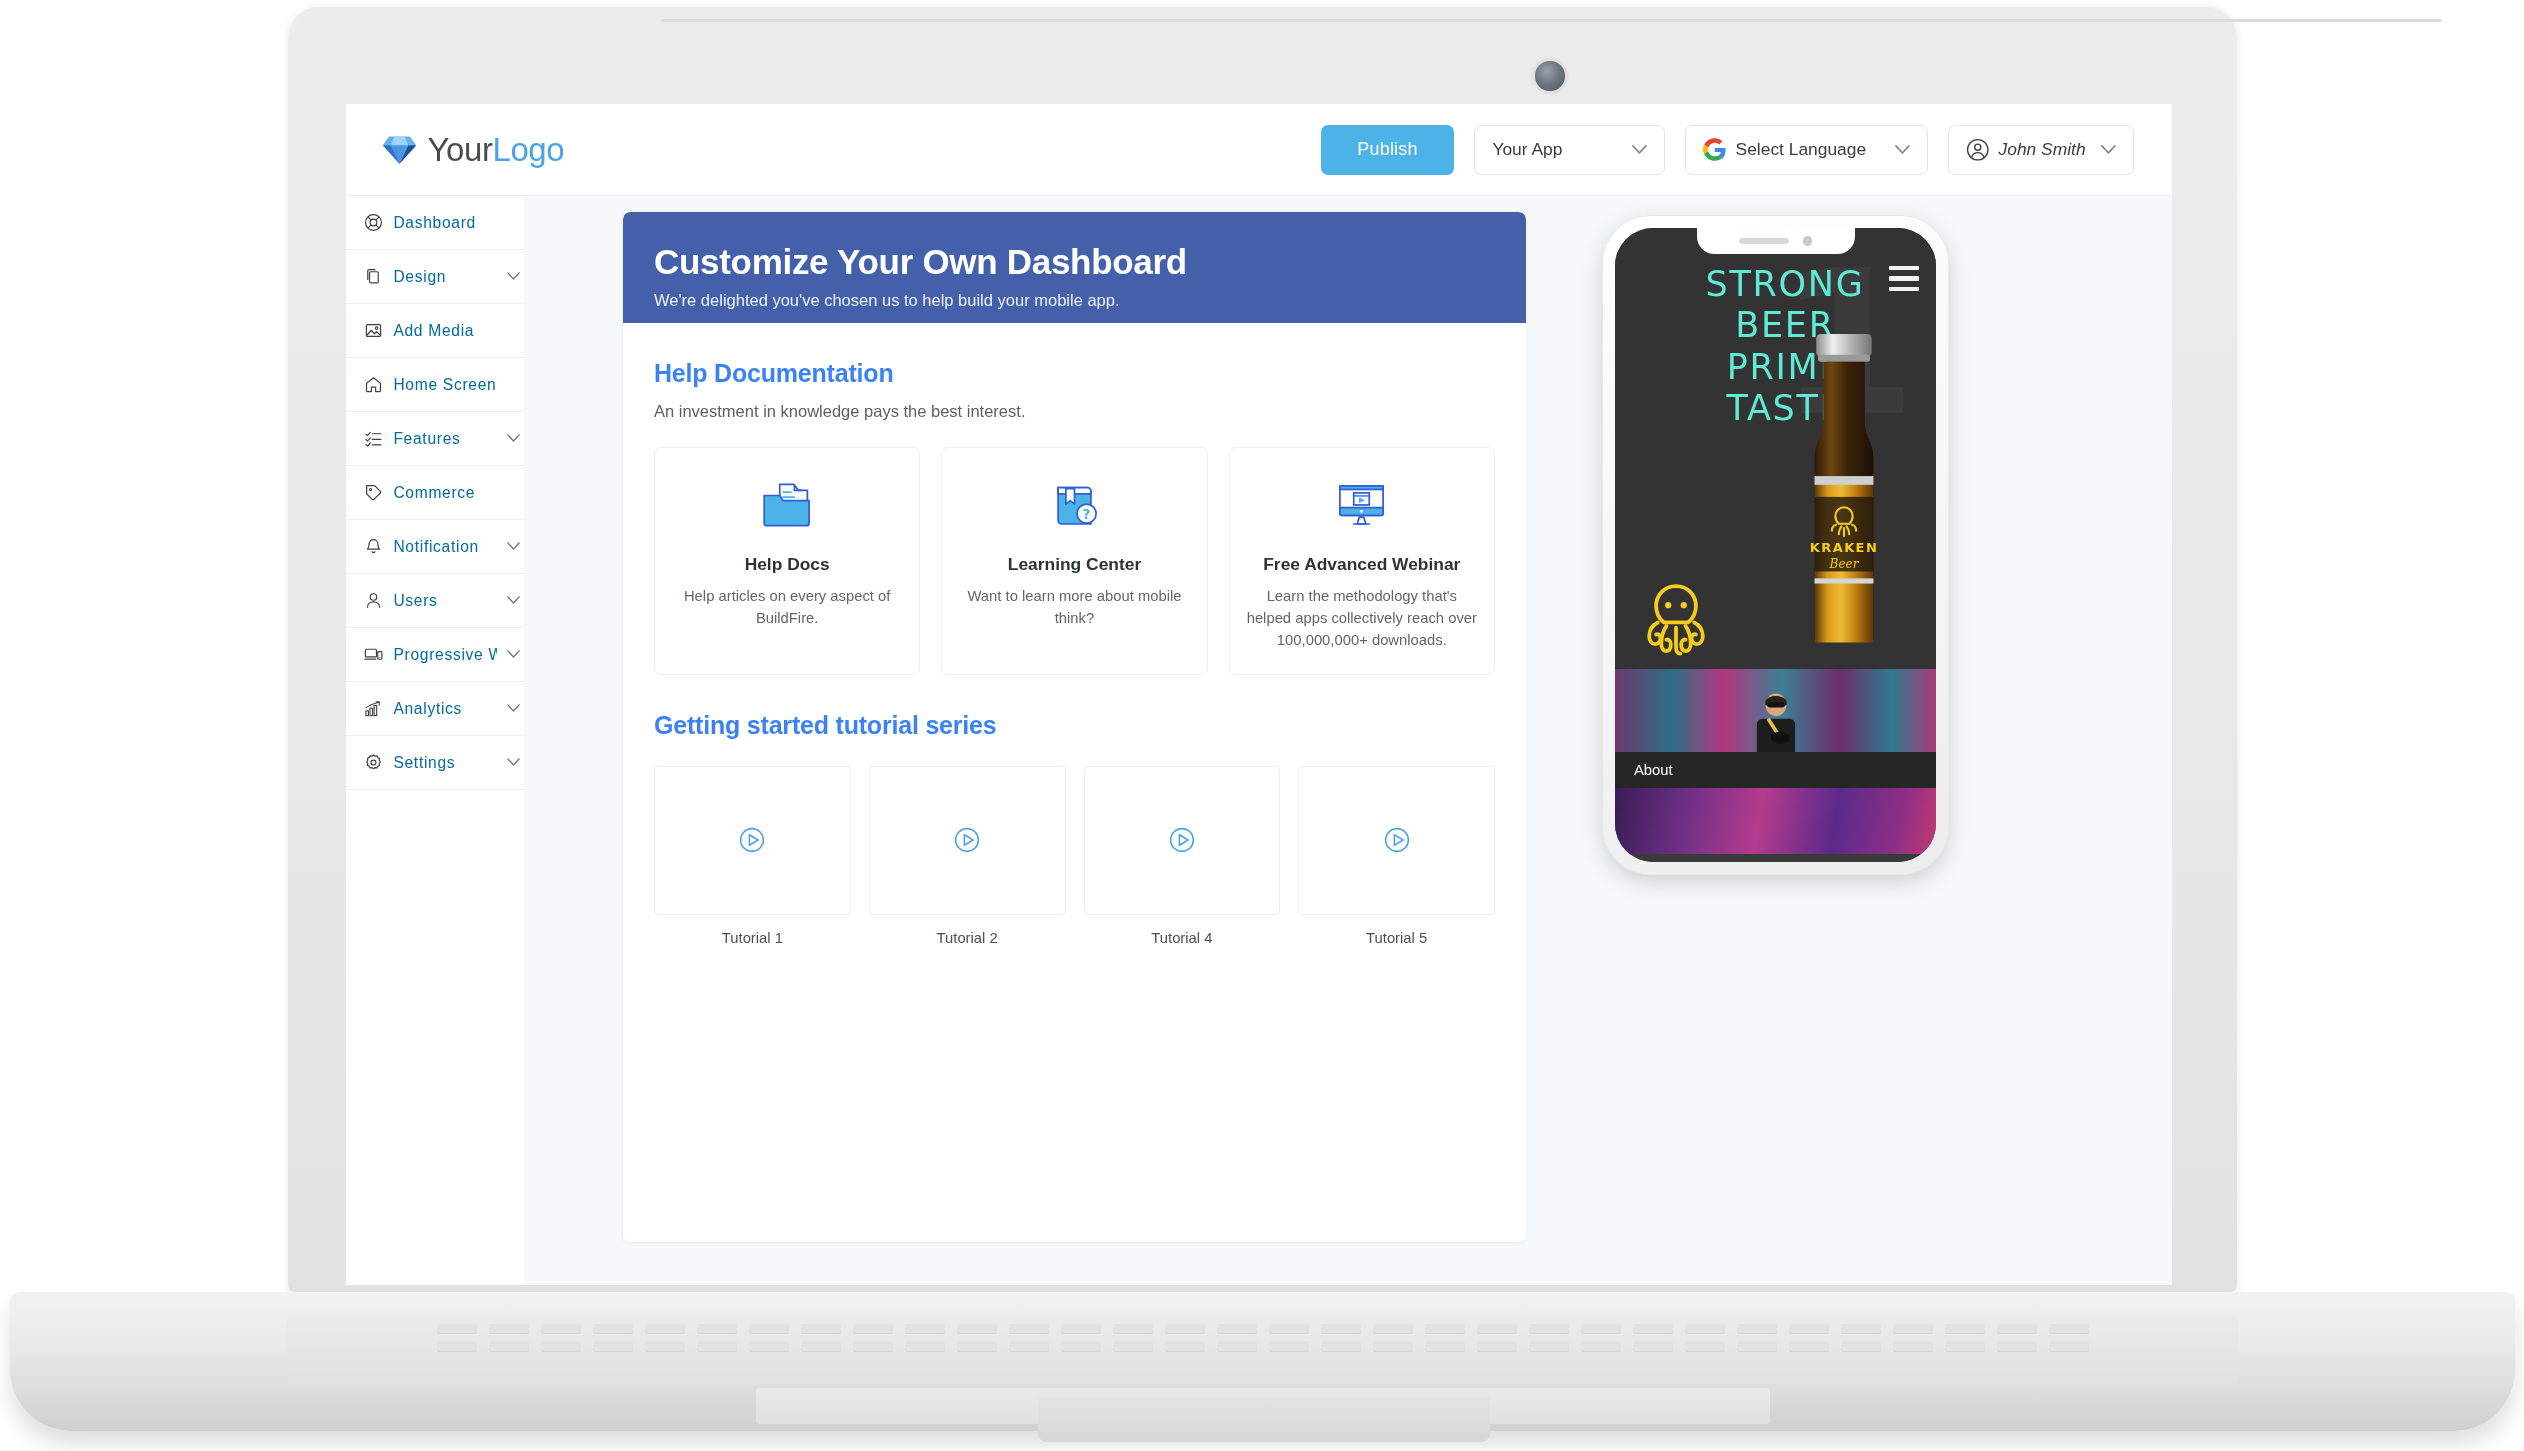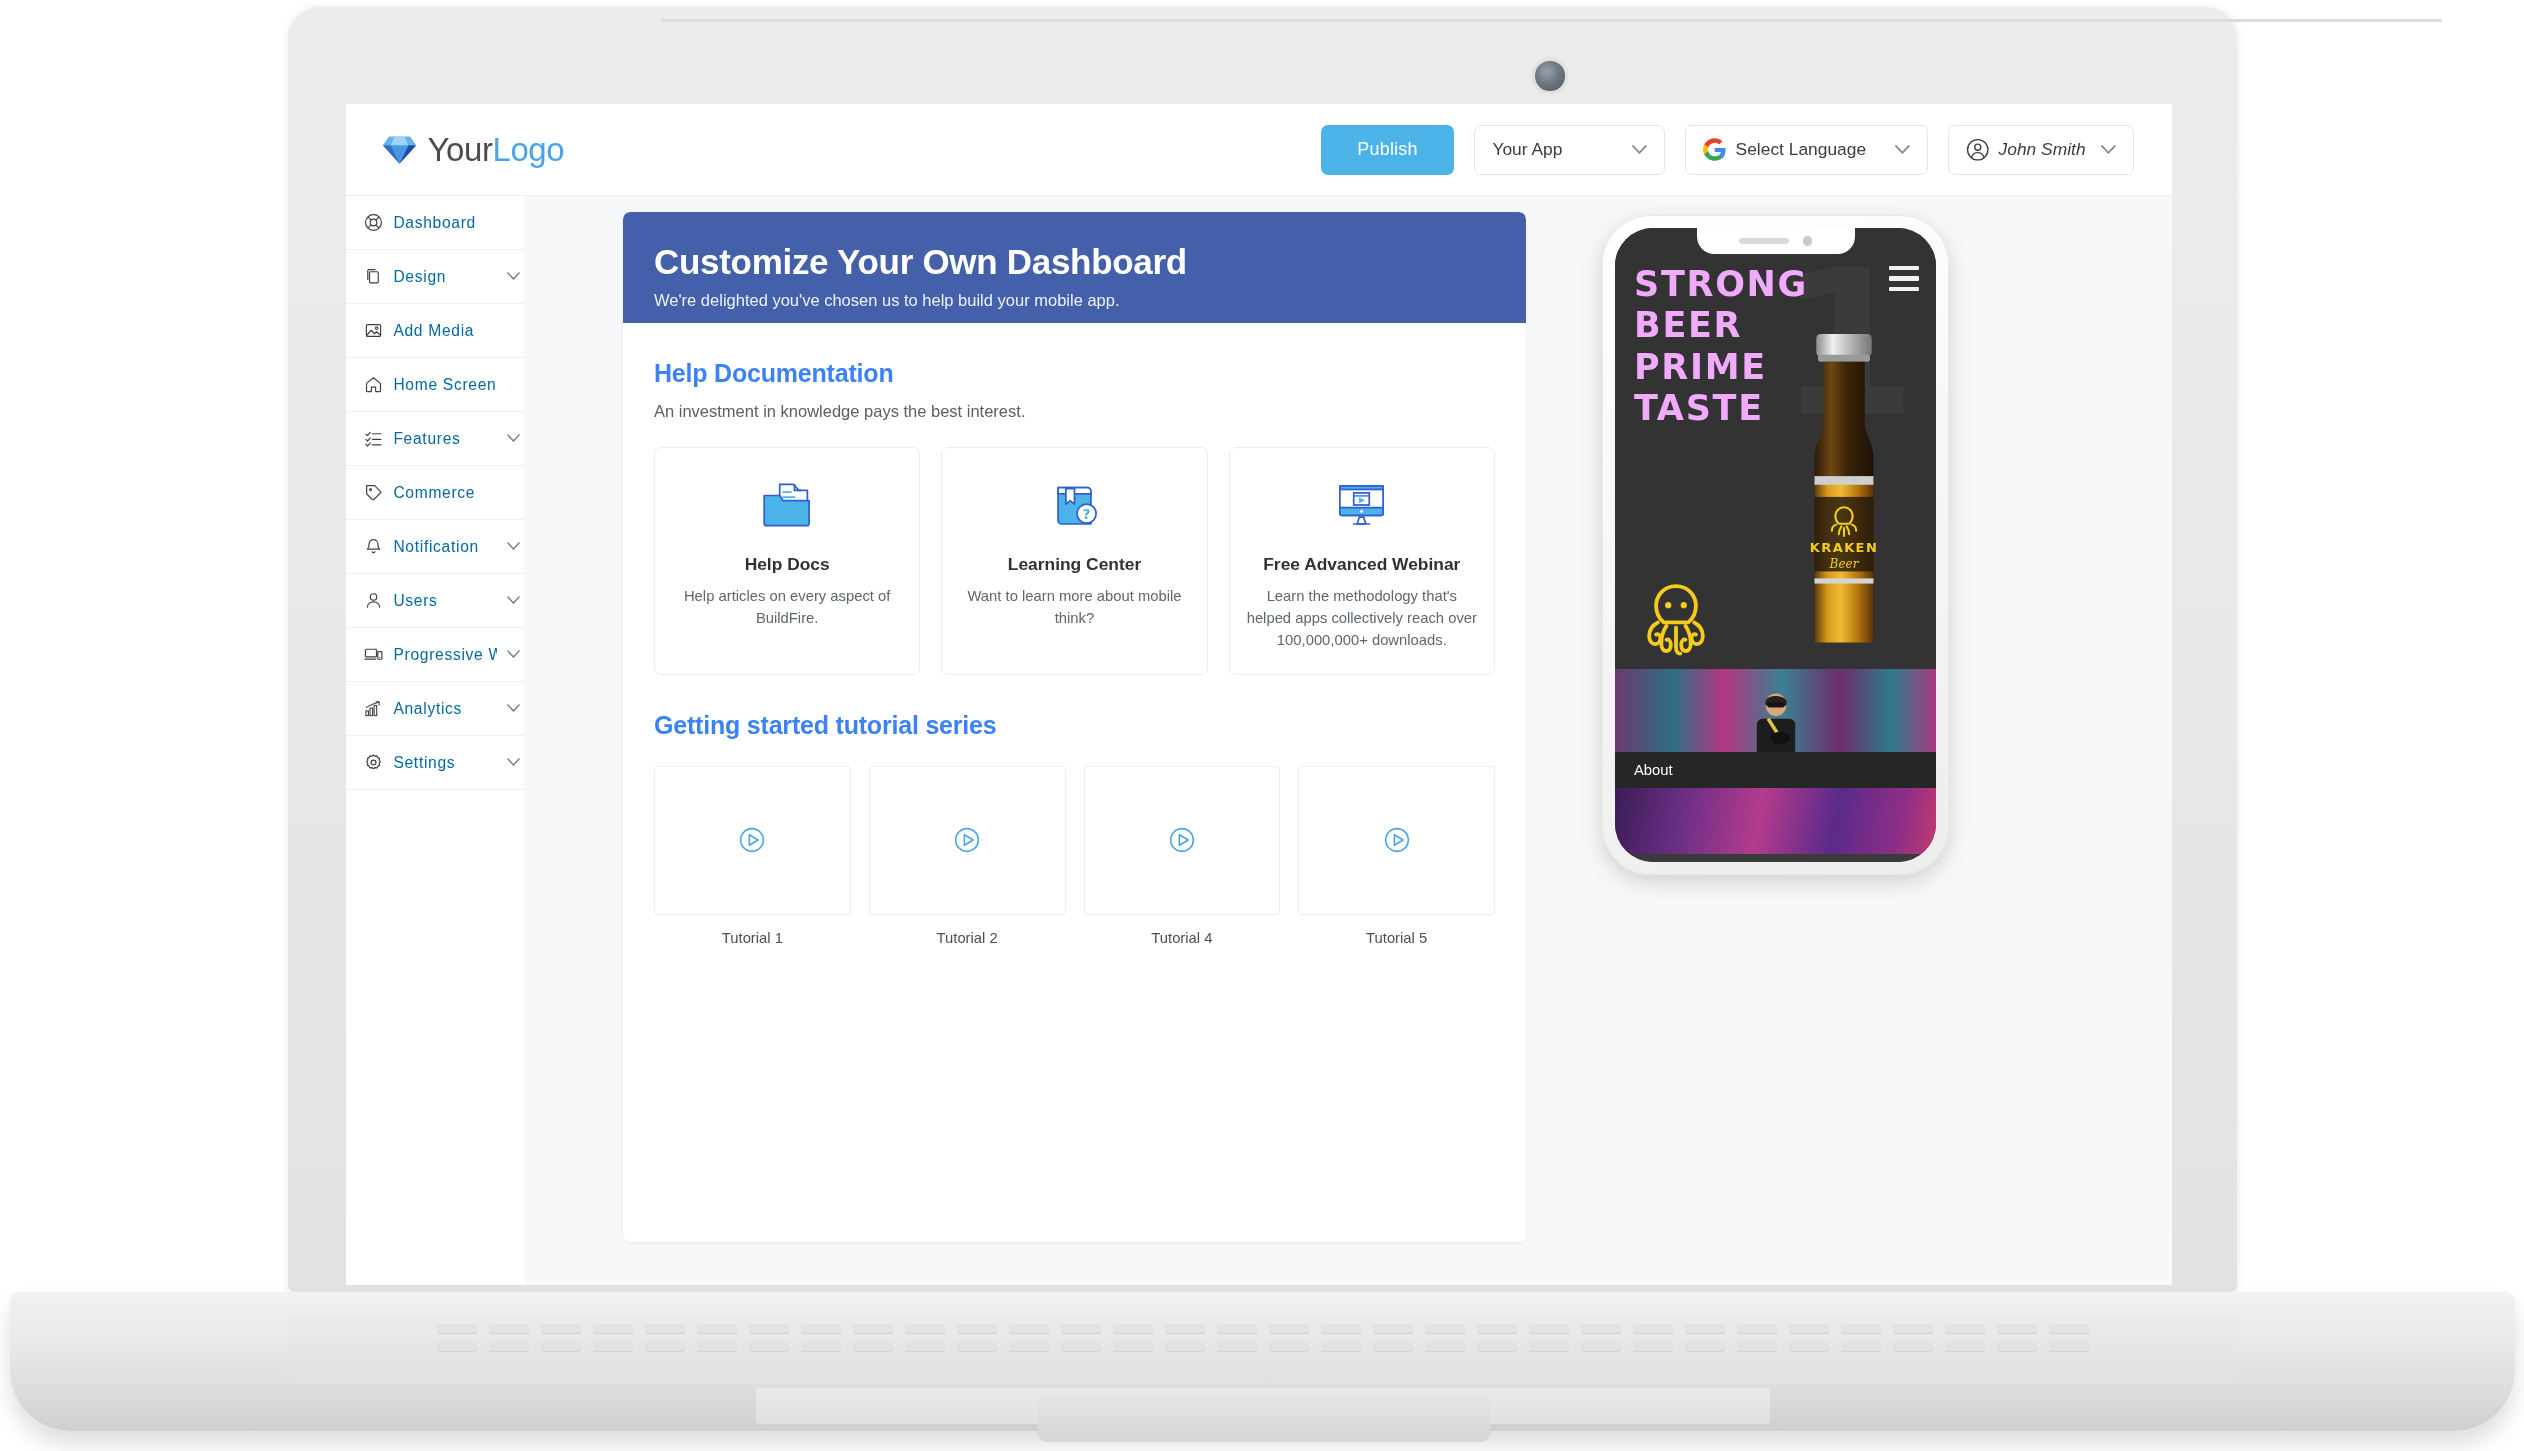--- a/index.html
+++ b/index.html
@@ -236,23 +236,24 @@
     background: #333333; padding: 36px 0 0 19px;
     overflow: hidden;
   }
   .ghost-1 {
     position: absolute; right: 19px; top: 31px;
     font-size: 200px; font-weight: bold; color: rgba(255,255,255,.045);
     line-height: .85; font-family: "DejaVu Sans", sans-serif;
   }
   .hero-title {
     position: relative; z-index: 2;
-    color: #f0abfc; font-size: 35px; font-weight: bold;
+    color: #5eead4; font-size: 35px; font-weight: normal;
     letter-spacing: 1.7px; line-height: 1.18;
     font-family: "DejaVu Sans", sans-serif;
+    text-align: center;
   }
   .kraken-logo { position: absolute; left: 15.6px; bottom: 10.4px; z-index: 2; }
   .beer-bottle {
     position: absolute; right: 40px; top: 102px; z-index: 3;
   }
   .phone-menu {
     position: absolute; right: 17.4px; top: 38px; z-index: 6;
     display: flex; flex-direction: column; gap: 6px; cursor: pointer;
   }
   .phone-menu span { display: block; width: 29.5px; height: 4.3px; background: #f2f2f2; border-radius: 0.9px; }

